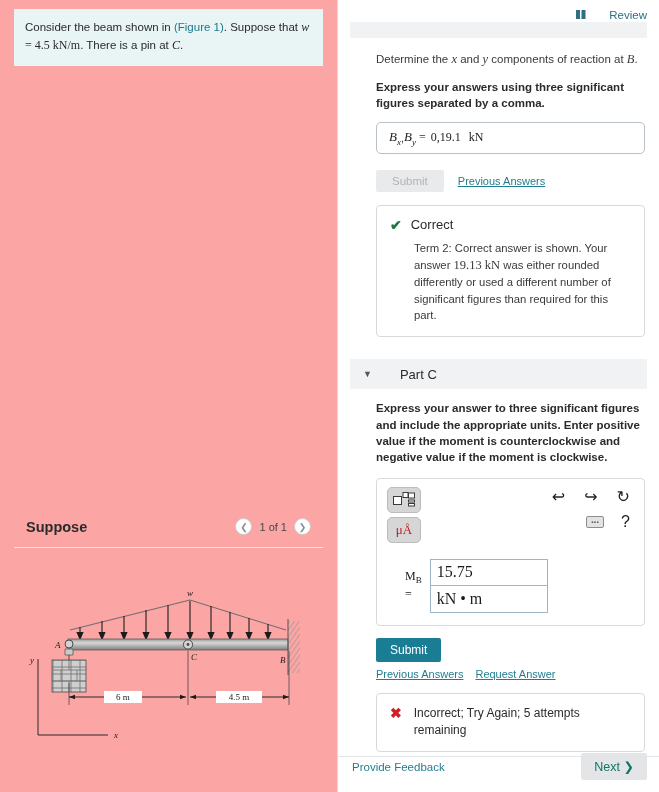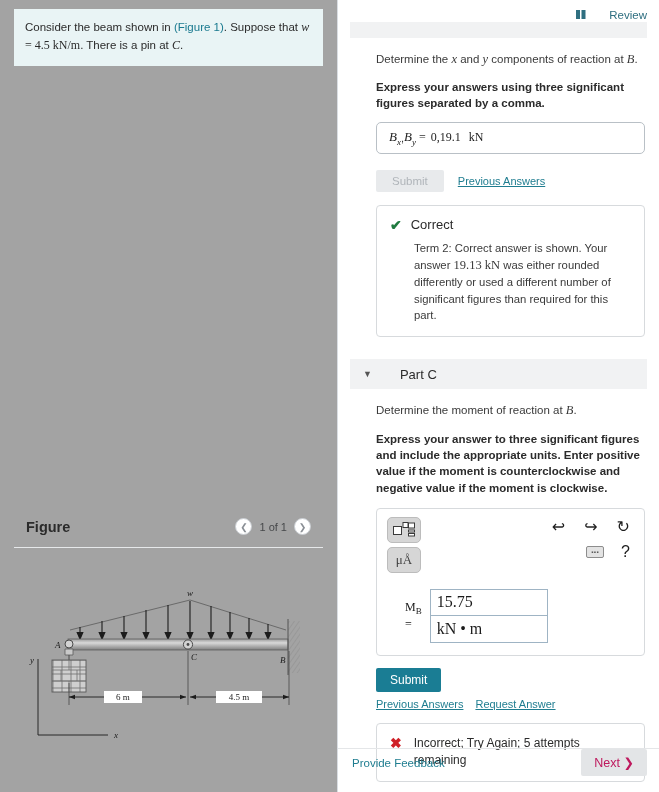--- a/index.html
+++ b/index.html
@@ -10,21 +10,21 @@
     font-family: "Liberation Sans", sans-serif;
     font-size: 11px;
     color: #333;
     overflow: hidden;
   }
   .page { position: relative; width: 659px; height: 792px; display: flex; }
 
   
   .left-panel {
     width: 338px; height: 792px;
-    background: #a3a3a3;
+    background: #fca5a5;
     position: relative;
     border-right: 1px solid #d9dde2;
   }
   .problem-statement {
     margin: 9px 14px 0 14px;
     background: #e9f4f5;
     padding: 9px 11px 11px 11px;
     font-size: 11.5px;
     line-height: 1.5;
     color: #2b2b2b;
@@ -162,21 +162,21 @@
     padding: 8px 10px 12px 10px;
   }
   .mw-toolbar { display: flex; justify-content: space-between; }
   .mw-left { display: flex; flex-direction: column; gap: 4px; }
   .tool-btn {
     width: 34px; height: 26px; border-radius: 5px;
     background: #d6d6d6; border: 1px solid #bcbcbc;
     display: flex; align-items: center; justify-content: center;
     cursor: pointer;
   }
-  .tool-btn.ua { font-family: "Liberation Serif", serif; font-size: 13px; color:#404040; }
+  .tool-btn.ua { font-family: "Liberation Serif", serif; font-size: 13px; color:#b91c1c; }
   .mw-right { display: flex; flex-direction: column; align-items: flex-end; gap: 7px; padding-right: 4px; }
   .mw-row1 { display: flex; gap: 19px; align-items: center; }
   .mw-row2 { display: flex; gap: 17px; align-items: center; }
   .icon-arrow { font-size: 16px; color: #1d1d1d; cursor: pointer; }
   .icon-q { font-size: 16px; color: #1d1d1d; cursor: pointer; }
   .kb {
     width: 18px; height: 12px; border: 1px solid #8d8d8d; border-radius: 2px;
     background: #e3e3e3; display:flex; align-items:center; justify-content:center;
     cursor: pointer;
   }
@@ -191,48 +191,48 @@
     border: 1px solid #9fb4c4;
     display: flex; align-items: center;
     padding-left: 6px;
     font-family: "Liberation Serif", serif; font-size: 16px; color: #1b1b1b;
     background: #fff;
   }
   .mw-field.bottom { border-top: none; }
 
   .bottom-bar {
     position: absolute; bottom: 0; left: 0; right: 0;
-    height: 44px;
+    height: 36px;
     border-top: 1px solid #e4e6e8;
     display: flex; align-items: center; justify-content: space-between;
     padding: 0 12px 16px 14px;
   }
   .pf-link { color: #1f7d90; font-size: 11.5px; cursor: pointer; }
   .next-btn {
-    background: #e3e5e7; color: #be185d;
+    background: #e3e5e7; color: #0f766e;
     border: none; border-radius: 2px;
     font-size: 12.5px; padding: 6px 13px;
     font-family: "Liberation Sans", sans-serif;
     cursor: pointer;
   }
 </style>
 </head>
 <body>
 
 <div class="page">
 
   <div class="left-panel">
 
     <div class="problem-statement">
       <span>Consider the beam shown in </span><span class="figlink">(Figure 1)</span><span>. Suppose that</span>
       <span class="mathi">w</span><span class="mathu"> = 4.5 </span><span class="mathu">kN/m</span><span>. There is a pin at </span><span class="mathi">C</span><span>.</span>
     </div>
 
     <div class="figure-header">
-      <div class="figure-title">Figure</div>
+      <div class="figure-title">Suppose</div>
       <div class="fig-nav">
         <div class="nav-circle">❮</div>
         <div class="fig-count">1 of 1</div>
         <div class="nav-circle">❯</div>
       </div>
     </div>
     <div class="figure-divider"></div>
 
     <div class="figure-wrap">
       <svg width="322" height="175" viewBox="0 0 322 175">
@@ -372,23 +372,20 @@
         </div>
       </div>
     </div>
 
     <div class="part-header">
       <span class="caret">▼</span>
       <span class="part-label">Part C</span>
     </div>
 
     <div class="qbody">
-      <div class="qtext">
-        <span>Determine the moment of reaction at </span><span class="mi">B</span><span>.</span>
-      </div>
       <div class="qbold">Express your answer to three significant figures and include the appropriate units. Enter positive value if the moment is counterclockwise and negative value if the moment is clockwise.</div>
 
       <div class="math-widget">
         <div class="mw-toolbar">
           <div class="mw-left">
             <div class="tool-btn">
               <svg width="22" height="15" viewBox="0 0 22 15">
                 <rect x="0.5" y="4.5" width="8" height="8" fill="#ffffff" stroke="#3a3a3a" stroke-width="1"></rect>
                 <rect x="10" y="0.5" width="5" height="5" fill="#ffffff" stroke="#3a3a3a" stroke-width="1"></rect>
                 <rect x="15.5" y="1" width="6" height="5" fill="#ffffff" stroke="#3a3a3a" stroke-width="1"></rect>

